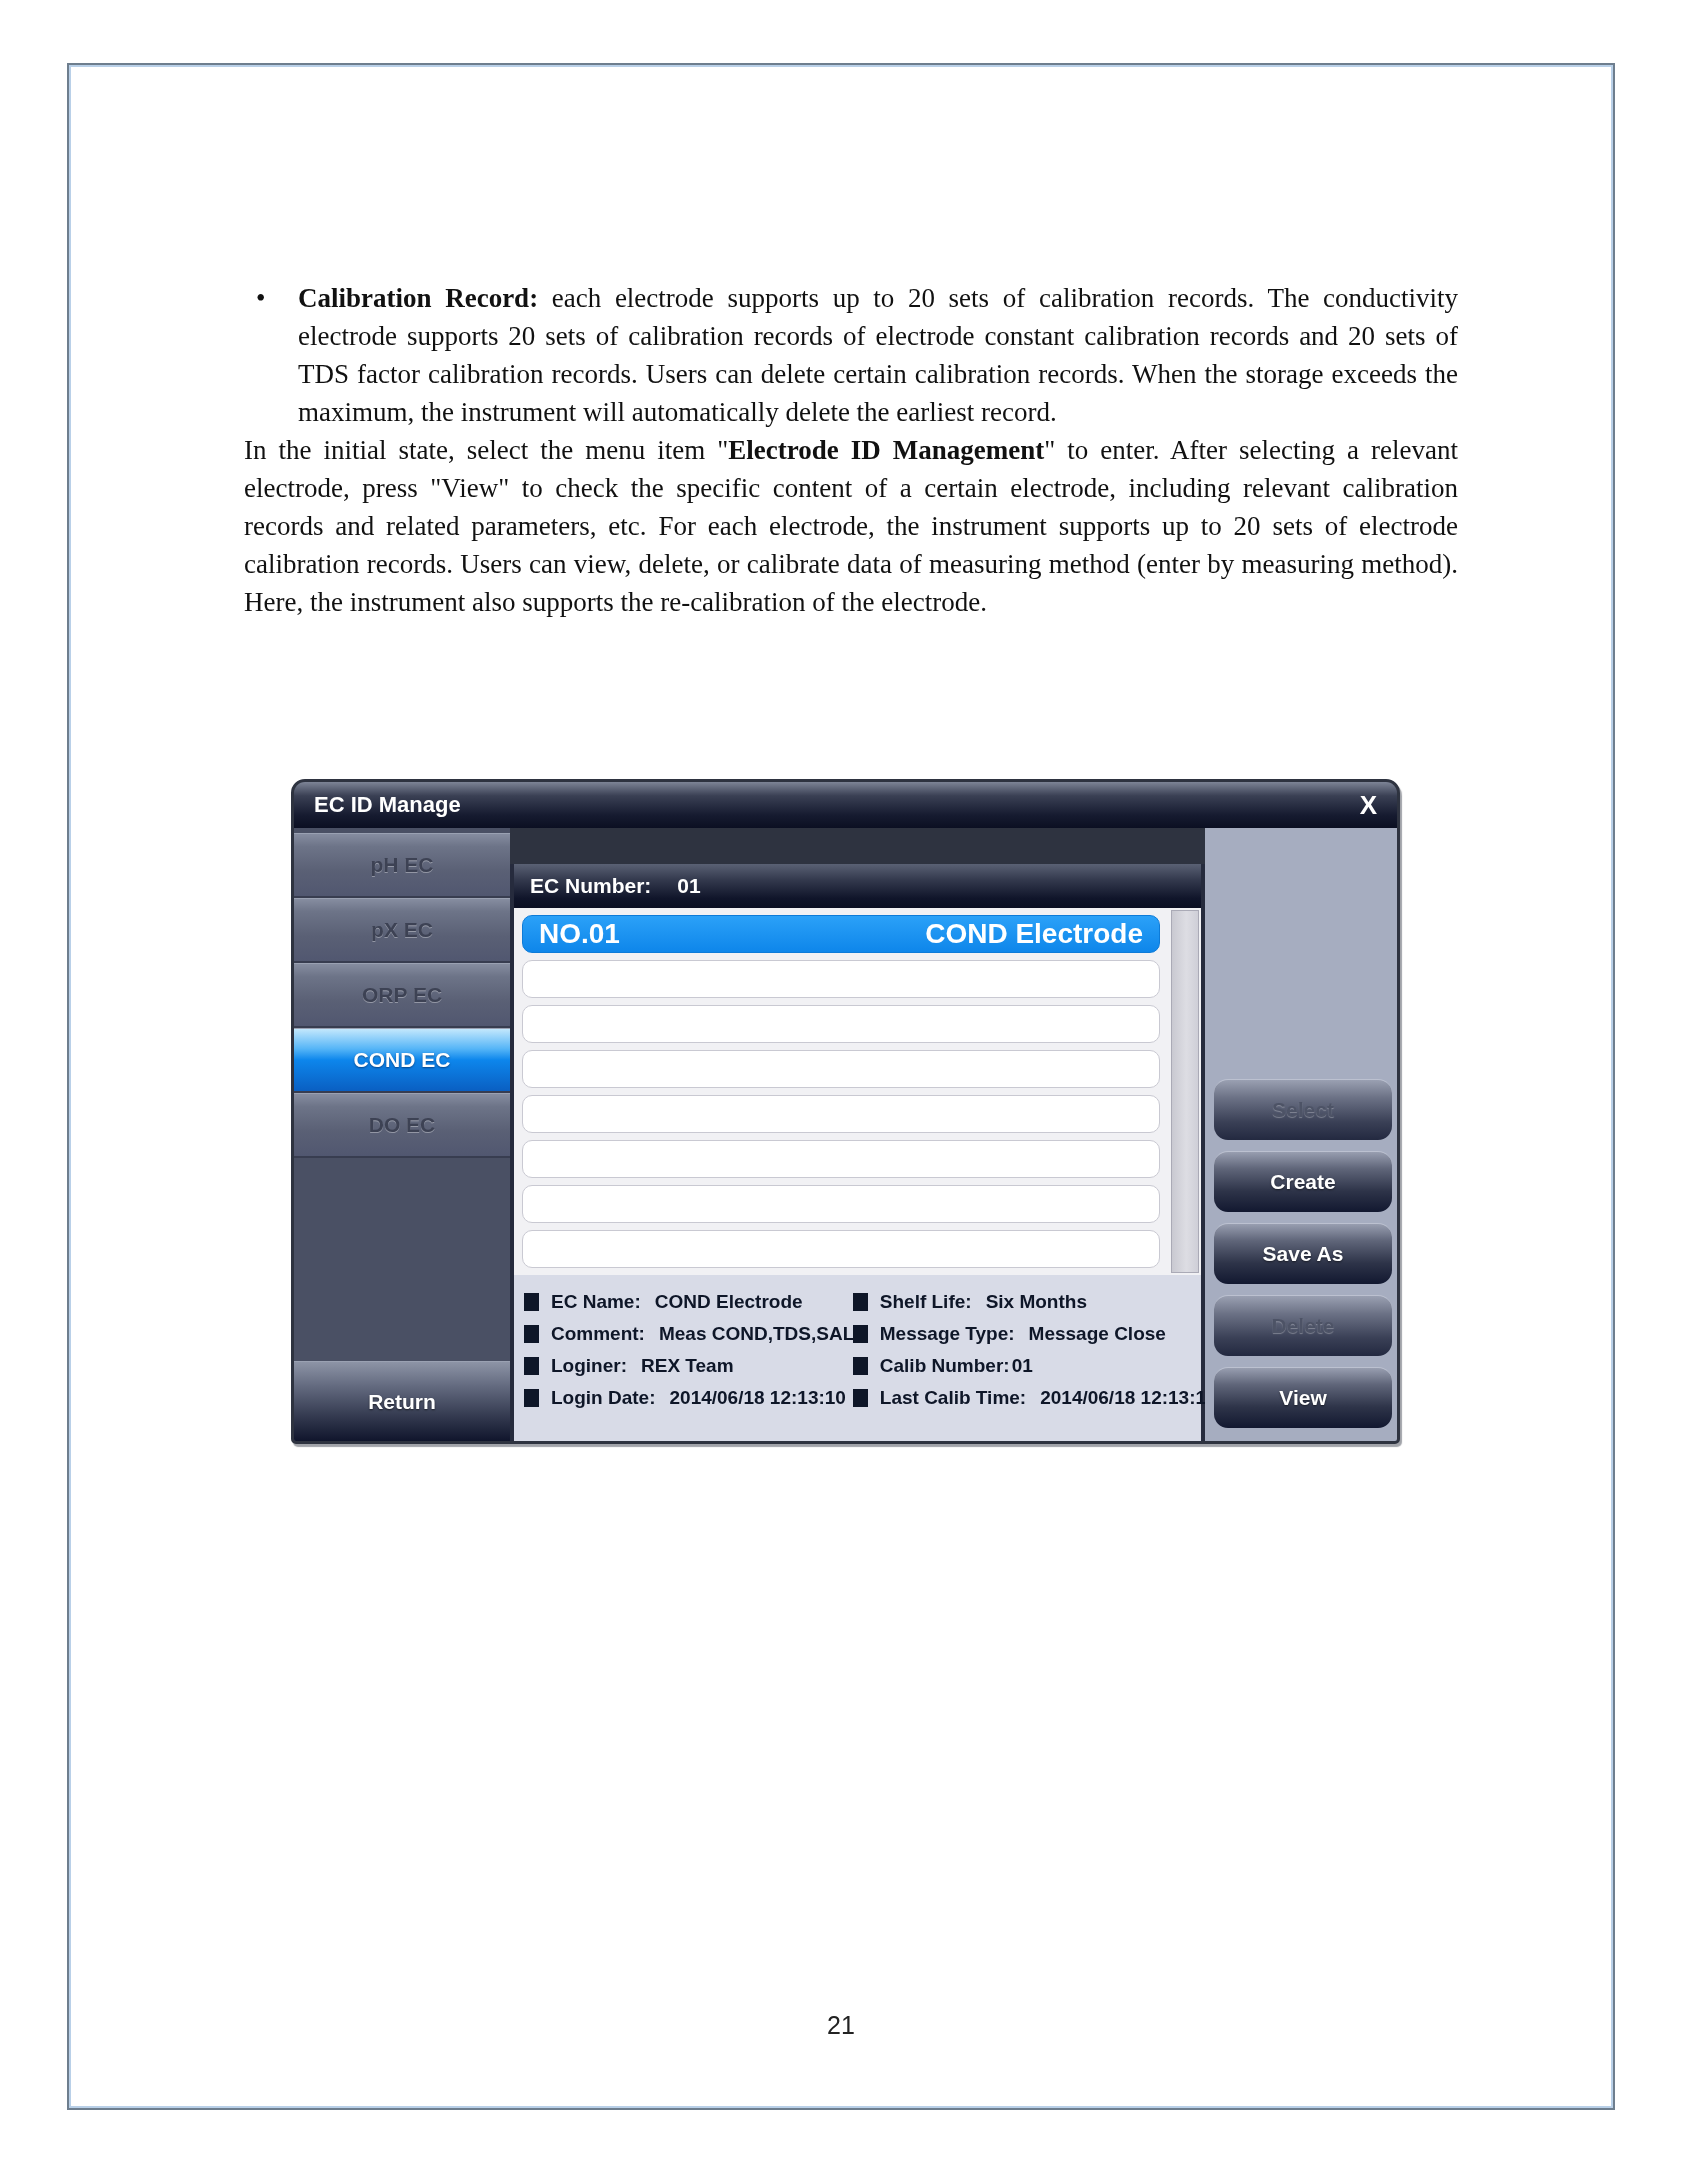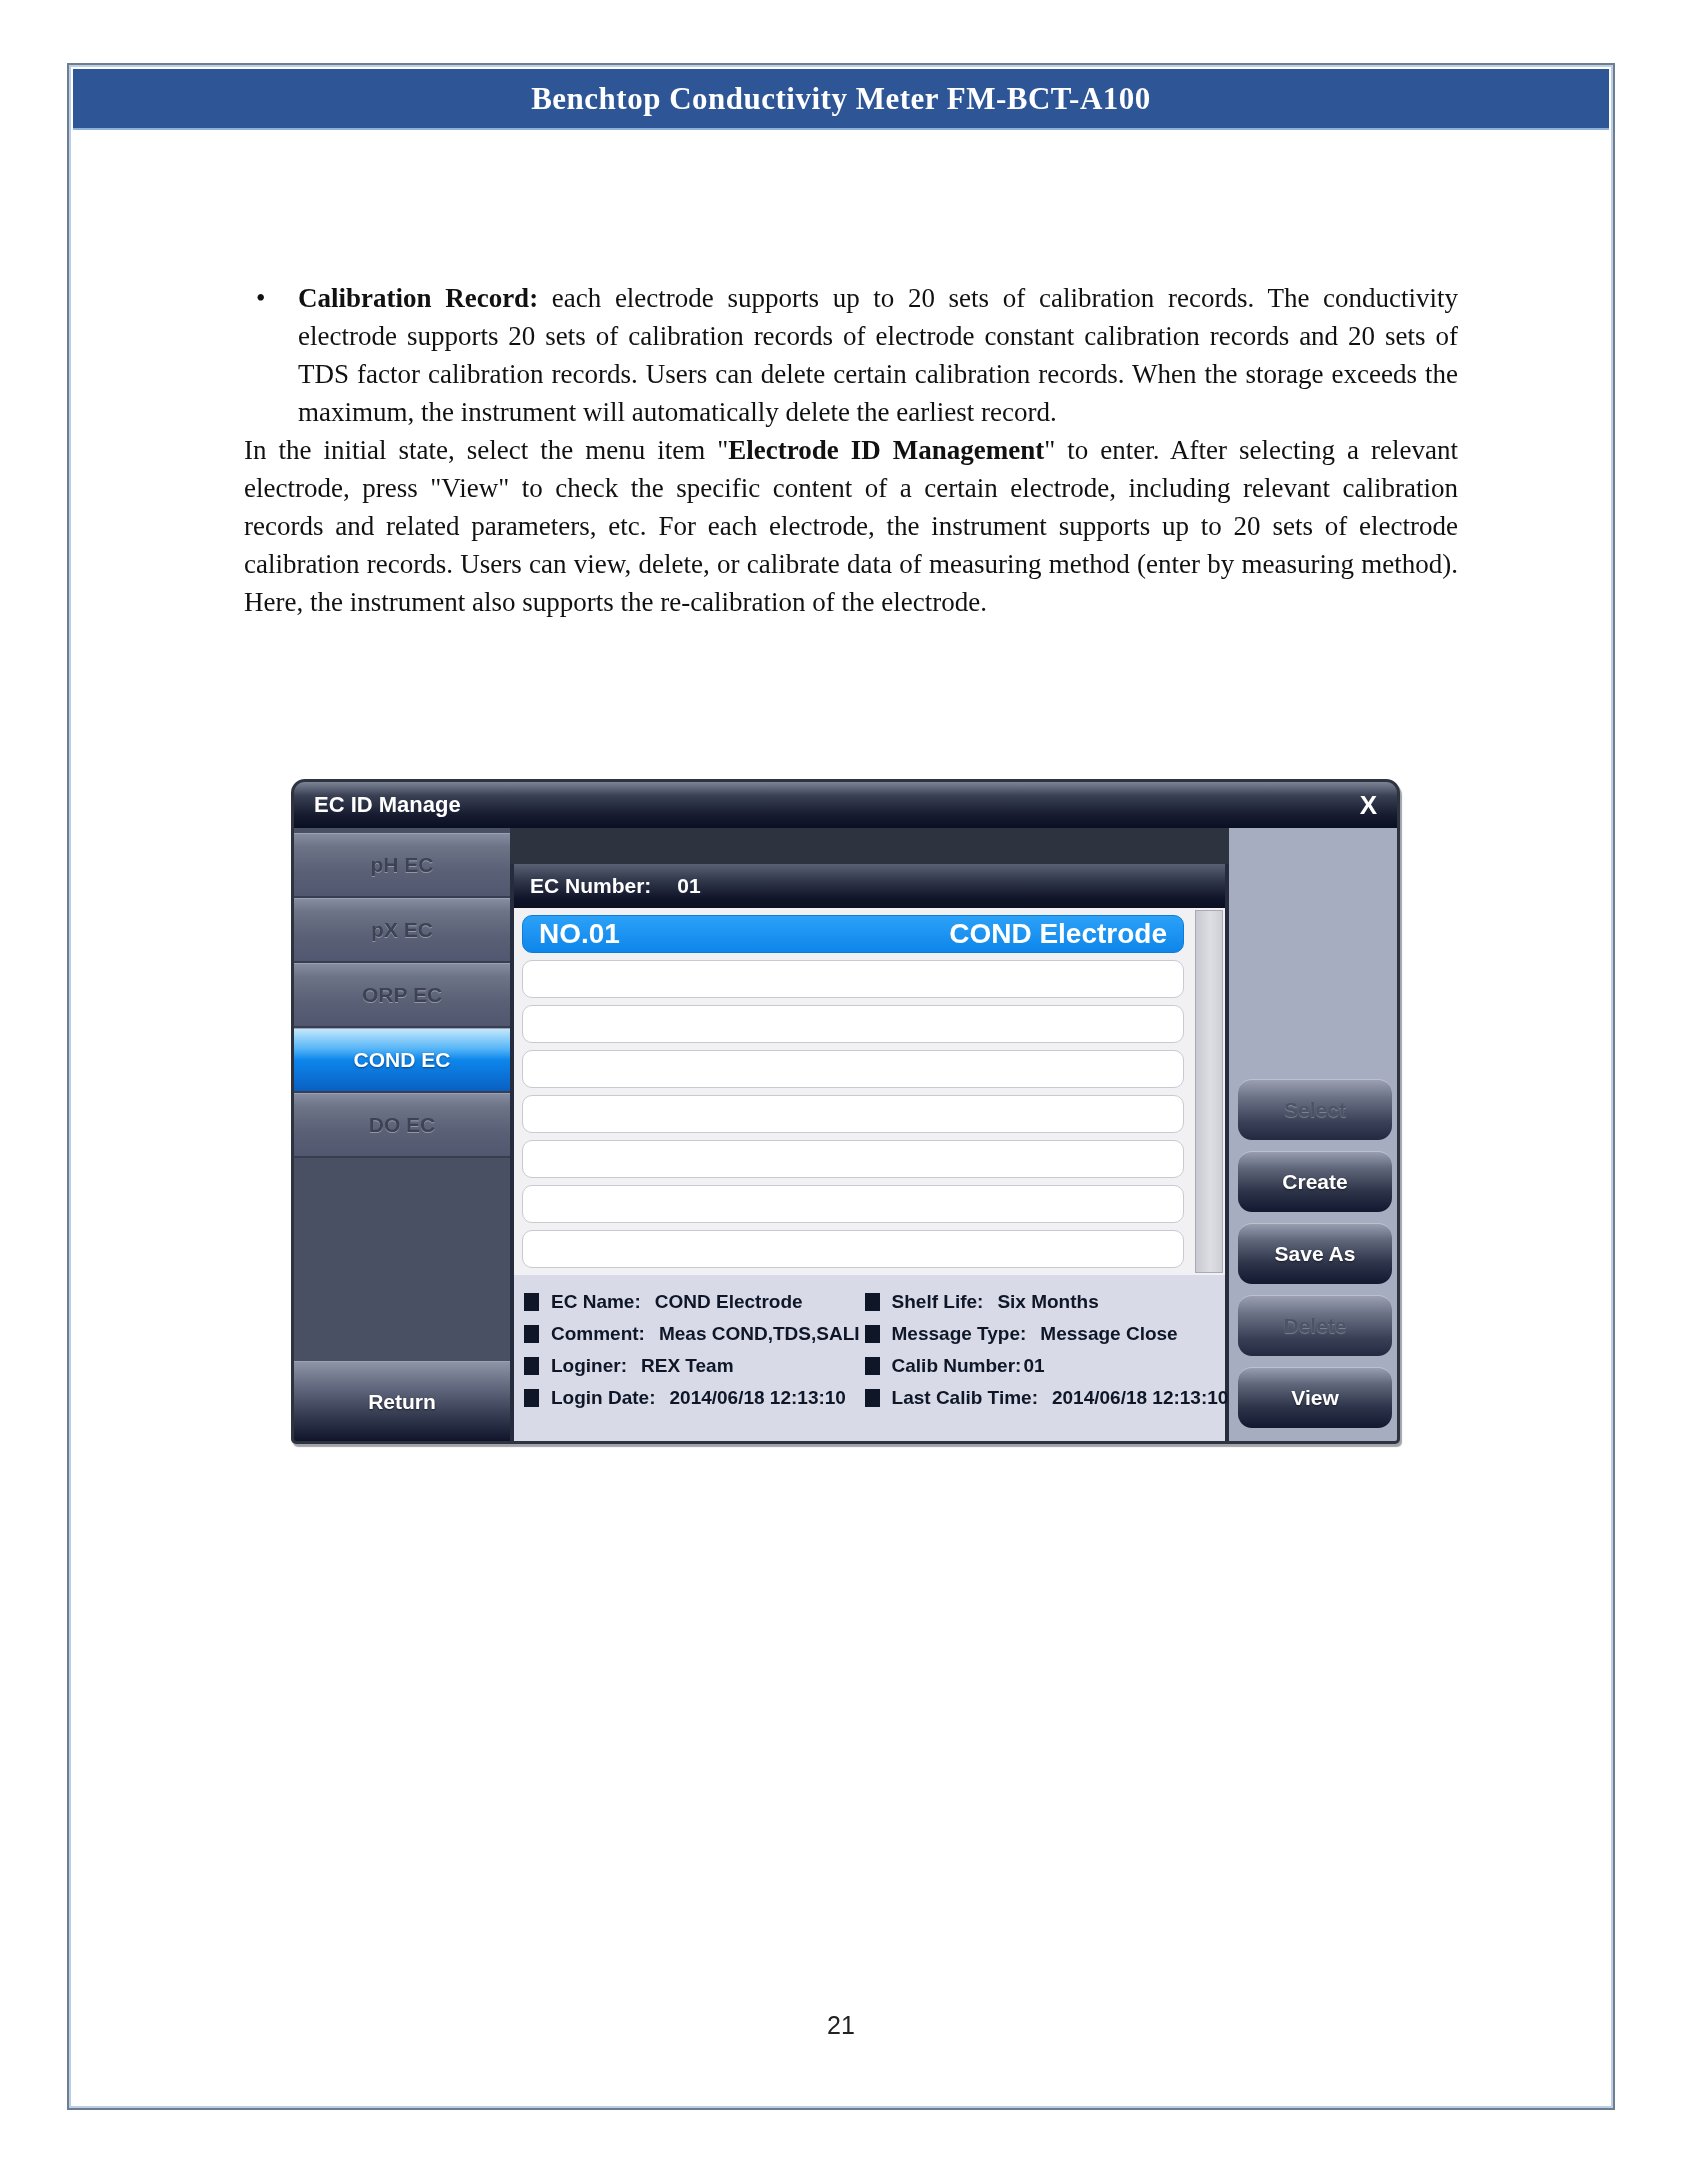--- a/index.html
+++ b/index.html
@@ -65,44 +65,41 @@
                border:1px solid #aaaab6; }
 
   .info { height:166px; flex:none; background:#d8dbe7;
           display:grid; grid-template-columns:49% 51%; align-content:space-evenly;
           padding:6px 6px 22px 10px; color:#0e1628; font-weight:bold; font-size:19px; }
   .field { display:flex; align-items:center; white-space:nowrap; }
   .field .sq { width:15px; height:18px; background:#0e1628; flex:none; margin-right:12px; }
   .field .val { margin-left:14px; }
   .field.nogap .val { margin-left:2px; }
 
-  .rightpanel { width:168px; flex:none; background:#a6adc0; display:flex;
+  .rightpanel { width:192px; flex:none; background:#a6adc0; display:flex;
                 flex-direction:column; justify-content:flex-end;
                 gap:11px; padding:0 5px 13px 9px; }
   .rbtn { height:61px; flex:none; border-radius:14px;
           display:flex; align-items:center; justify-content:center;
           background:linear-gradient(180deg,#989eb0 0%,#5f6579 28%,#2e3449 65%,#121830 100%);
           border-top:1px solid #bcc1d0;
           font-weight:bold; font-size:21px; color:#fff; text-shadow:0 1px 2px rgba(0,0,0,0.5); }
   .rbtn.disabled { color:#4d5366; text-shadow:0 1px 1px rgba(255,255,255,0.3);
           background:linear-gradient(180deg,#9aa0b2 0%,#6b7185 30%,#3a4056 70%,#232940 100%); }
 
   .caption { position:absolute; left:175px; top:1426px; width:1214px; text-align:center;
              font-weight:bold; font-size:28px; color:#111; }
   .pagenum { position:absolute; left:0; top:1946px; width:100%; text-align:center;
              font-family:"Liberation Sans", sans-serif; font-size:25px; color:#222; }
 </style>
 </head>
 <body>
 
 <div class="frame">
 
-  <div class="banner">
-    <span>Benchtop Conductivity Meter FM-BCT-A100</span>
-  </div>
 
   <div class="textblock">
     <div class="bullet-para">
       <span class="bullet">•</span><b>Calibration Record:</b><span> each electrode supports up to 20 sets of calibration records. The conductivity electrode supports 20 sets of calibration records of electrode constant calibration records and 20 sets of TDS factor calibration records. Users can delete certain calibration records. When the storage exceeds the maximum, the instrument will automatically delete the earliest record.</span>
     </div>
     <div class="para2">
       <span>In the initial state, select the menu item "</span><b>Electrode ID Management</b><span>" to enter. After selecting a relevant electrode, press "View" to check the specific content of a certain electrode, including relevant calibration records and related parameters, etc. For each electrode, the instrument supports up to 20 sets of electrode calibration records. Users can view, delete, or calibrate data of measuring method (enter by measuring method). Here, the instrument also supports the re-calibration of the electrode.</span>
     </div>
   </div>
 

